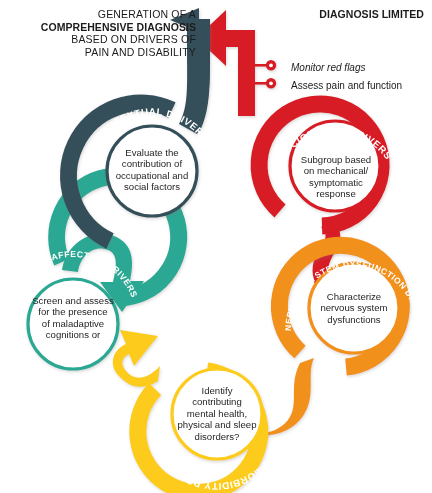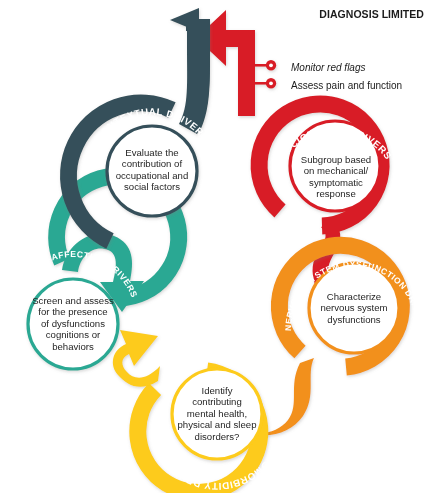--- a/index.html
+++ b/index.html
@@ -139,20 +139,26 @@
       </text>
       <text font-size="8.6">
         <textPath href="#arcCog" startOffset="50%" text-anchor="middle">COGNITIVE-AFFECTIVE DRIVERS</textPath>
       </text>
       <text>
         <textPath href="#arcCtx" startOffset="50%" text-anchor="middle">CONTEXTUAL DRIVERS</textPath>
       </text>
     </g>
   </svg>
 
+  <div class="hdr hdr-left">
+    <div class="hdr-line">GENERATION OF A</div>
+    <div class="hdr-line b">COMPREHENSIVE DIAGNOSIS</div>
+    <div class="hdr-line">BASED ON DRIVERS OF</div>
+    <div class="hdr-line">PAIN AND DISABILITY</div>
+  </div>
 
   <div class="hdr hdr-right">
     <div class="hdr-line b">DIAGNOSIS LIMITED</div>
   </div>
 
   <div class="bullets">
     <div class="bullet-row">
       <span class="bullet-txt it">Monitor red flags</span>
     </div>
     <div class="bullet-row">
@@ -177,23 +183,22 @@
     <div>Identify</div>
     <div>contributing</div>
     <div>mental health,</div>
     <div>physical and sleep</div>
     <div>disorders?</div>
   </div>
 
   <div class="nodetxt" style="left:25px;top:295px;width:96px;">
     <div>Screen and assess</div>
     <div>for the presence</div>
-    <div>of dysfunctions</div>
+    <div>of maladaptive</div>
     <div>cognitions or</div>
-    <div>behaviors</div>
   </div>
 
   <div class="nodetxt" style="left:104px;top:147px;width:96px;">
     <div>Evaluate the</div>
     <div>contribution of</div>
     <div>occupational and</div>
     <div>social factors</div>
   </div>
 
 </div>

